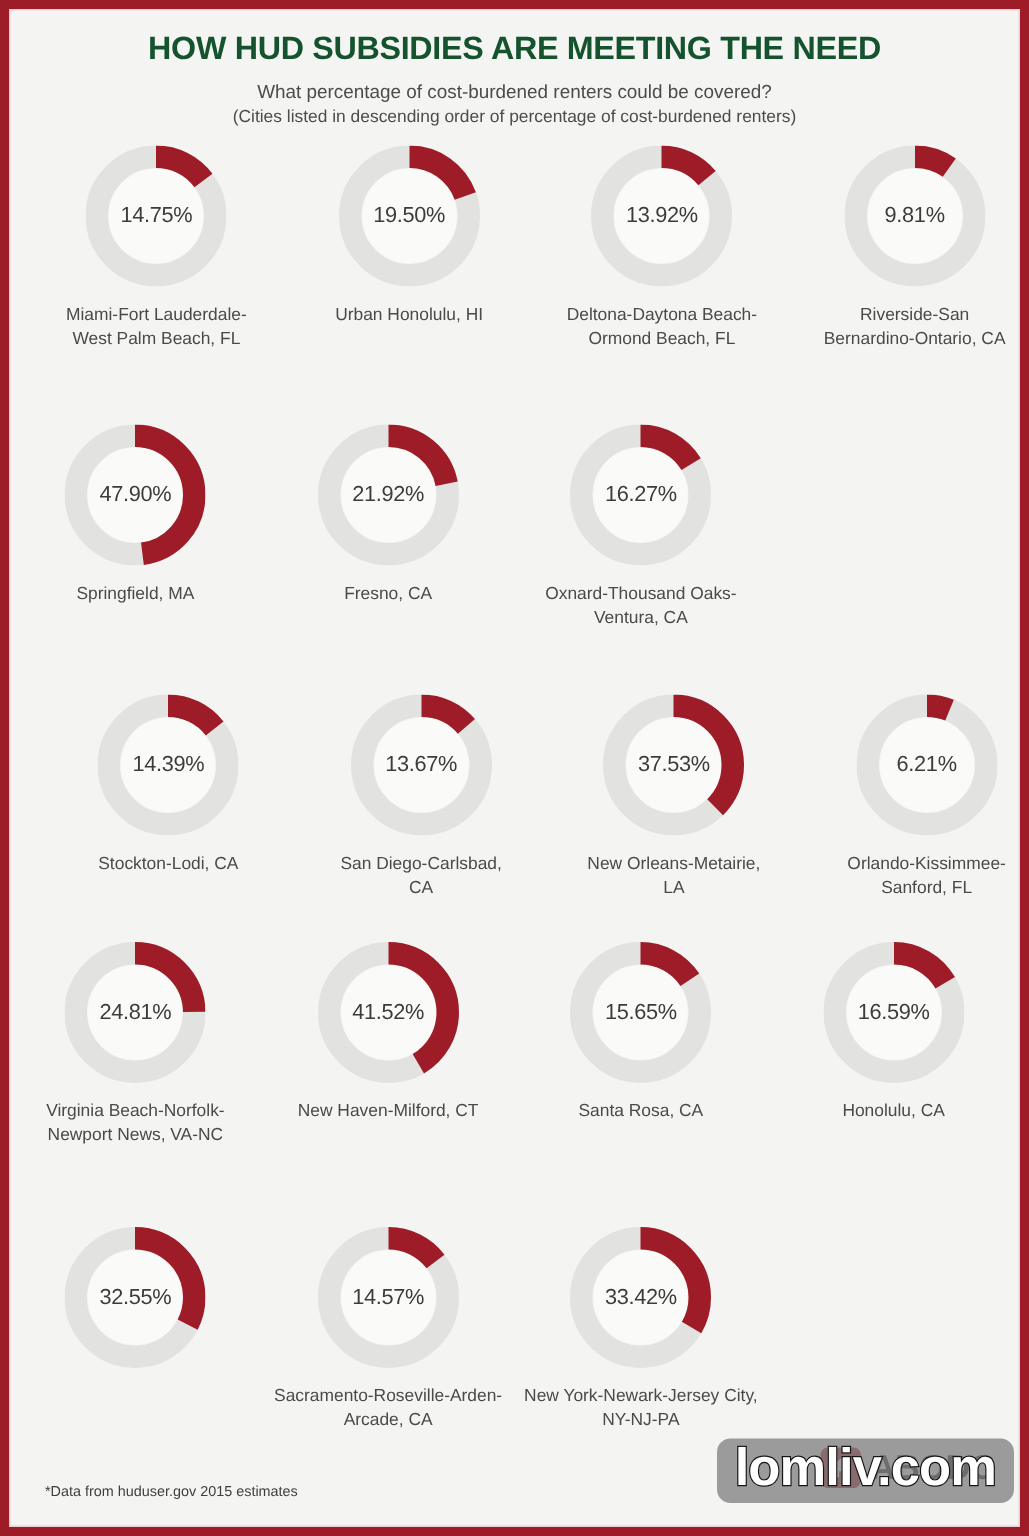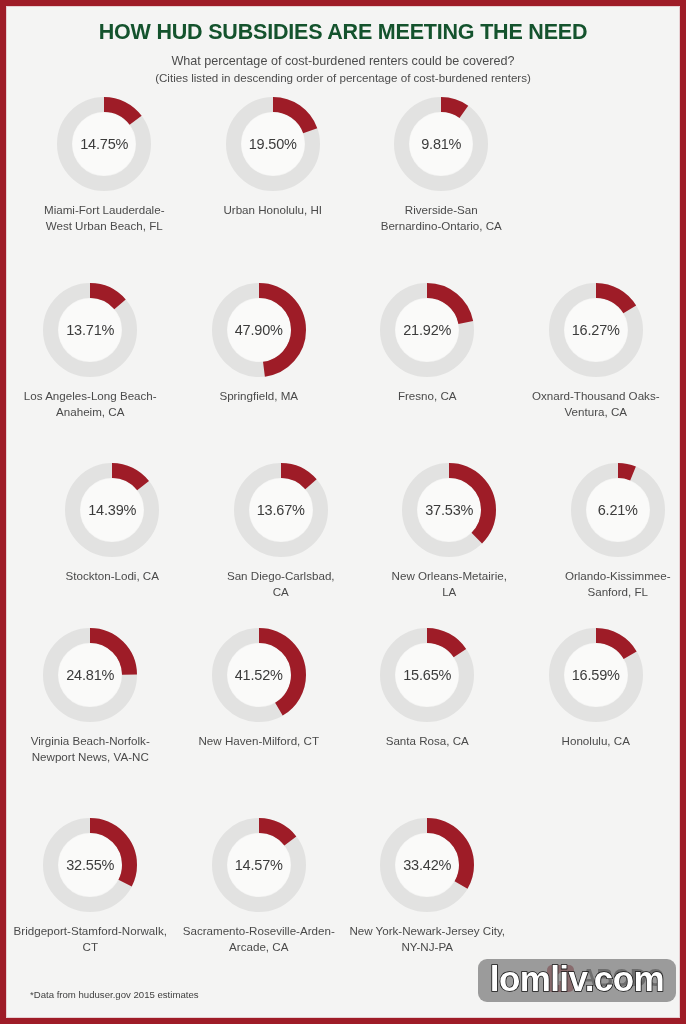--- a/index.html
+++ b/index.html
@@ -194,61 +194,61 @@
       <div class="grid row-0">
         <div class="cell">
           <div class="donut-wrap">
             <svg class="donut-svg" viewBox="0 0 94 94">
               <circle class="donut-track" cx="47" cy="47" r="39.5" stroke-width="15" stroke="#e2e2e1"></circle>
               <circle class="donut-value-arc" cx="47" cy="47" r="39.5" stroke-width="15" stroke="#9e1c27" stroke-dasharray="36.61 211.58" stroke-dashoffset="0" transform="rotate(-90 47 47)"></circle>
               <circle class="donut-hole" cx="47" cy="47" r="31.50"></circle>
             </svg>
             <div class="donut-label">14.75%</div>
           </div>
-          <div class="cell-caption">Miami-Fort Lauderdale-West Urban Beach, FL</div>
+          <div class="cell-caption">Miami-Fort Lauderdale-West Palm Beach, FL</div>
         </div>
         <div class="cell">
           <div class="donut-wrap">
             <svg class="donut-svg" viewBox="0 0 94 94">
               <circle class="donut-track" cx="47" cy="47" r="39.5" stroke-width="15" stroke="#e2e2e1"></circle>
               <circle class="donut-value-arc" cx="47" cy="47" r="39.5" stroke-width="15" stroke="#9e1c27" stroke-dasharray="48.40 199.79" stroke-dashoffset="0" transform="rotate(-90 47 47)"></circle>
               <circle class="donut-hole" cx="47" cy="47" r="31.50"></circle>
             </svg>
             <div class="donut-label">19.50%</div>
           </div>
           <div class="cell-caption">Urban Honolulu, HI</div>
+        </div>
+        <div class="cell">
+          <div class="donut-wrap">
+            <svg class="donut-svg" viewBox="0 0 94 94">
+              <circle class="donut-track" cx="47" cy="47" r="39.5" stroke-width="15" stroke="#e2e2e1"></circle>
+              <circle class="donut-value-arc" cx="47" cy="47" r="39.5" stroke-width="15" stroke="#9e1c27" stroke-dasharray="34.55 213.64" stroke-dashoffset="0" transform="rotate(-90 47 47)"></circle>
+              <circle class="donut-hole" cx="47" cy="47" r="31.50"></circle>
+            </svg>
+            <div class="donut-label">13.92%</div>
+          </div>
+          <div class="cell-caption">Deltona-Daytona Beach-Ormond Beach, FL</div>
         </div>
         <div class="cell">
           <div class="donut-wrap">
             <svg class="donut-svg" viewBox="0 0 94 94">
               <circle class="donut-track" cx="47" cy="47" r="39.5" stroke-width="15" stroke="#e2e2e1"></circle>
               <circle class="donut-value-arc" cx="47" cy="47" r="39.5" stroke-width="15" stroke="#9e1c27" stroke-dasharray="24.35 223.84" stroke-dashoffset="0" transform="rotate(-90 47 47)"></circle>
               <circle class="donut-hole" cx="47" cy="47" r="31.50"></circle>
             </svg>
             <div class="donut-label">9.81%</div>
           </div>
           <div class="cell-caption">Riverside-San Bernardino-Ontario, CA</div>
         </div>
       </div>
       <div class="grid row-1" style="margin-top: 0px;">
         <div class="cell">
           <div class="donut-wrap">
             <svg class="donut-svg" viewBox="0 0 94 94">
               <circle class="donut-track" cx="47" cy="47" r="39.5" stroke-width="15" stroke="#e2e2e1"></circle>
-              <circle class="donut-value-arc" cx="47" cy="47" r="39.5" stroke-width="15" stroke="#9e1c27" stroke-dasharray="34.03 214.16" stroke-dashoffset="0" transform="rotate(-90 47 47)"></circle>
-              <circle class="donut-hole" cx="47" cy="47" r="31.50"></circle>
-            </svg>
-            <div class="donut-label">13.71%</div>
-          </div>
-          <div class="cell-caption">Los Angeles-Long Beach-Anaheim, CA</div>
-        </div>
-        <div class="cell">
-          <div class="donut-wrap">
-            <svg class="donut-svg" viewBox="0 0 94 94">
-              <circle class="donut-track" cx="47" cy="47" r="39.5" stroke-width="15" stroke="#e2e2e1"></circle>
               <circle class="donut-value-arc" cx="47" cy="47" r="39.5" stroke-width="15" stroke="#9e1c27" stroke-dasharray="118.88 129.30" stroke-dashoffset="0" transform="rotate(-90 47 47)"></circle>
               <circle class="donut-hole" cx="47" cy="47" r="31.50"></circle>
             </svg>
             <div class="donut-label">47.90%</div>
           </div>
           <div class="cell-caption">Springfield, MA</div>
         </div>
         <div class="cell">
           <div class="donut-wrap">
             <svg class="donut-svg" viewBox="0 0 94 94">
@@ -367,21 +367,20 @@
       <div class="grid row-4" style="margin-top: 0px;">
         <div class="cell">
           <div class="donut-wrap">
             <svg class="donut-svg" viewBox="0 0 94 94">
               <circle class="donut-track" cx="47" cy="47" r="39.5" stroke-width="15" stroke="#e2e2e1"></circle>
               <circle class="donut-value-arc" cx="47" cy="47" r="39.5" stroke-width="15" stroke="#9e1c27" stroke-dasharray="80.78 167.40" stroke-dashoffset="0" transform="rotate(-90 47 47)"></circle>
               <circle class="donut-hole" cx="47" cy="47" r="31.50"></circle>
             </svg>
             <div class="donut-label">32.55%</div>
           </div>
-          <div class="cell-caption">Bridgeport-Stamford-Norwalk, CT</div>
         </div>
         <div class="cell">
           <div class="donut-wrap">
             <svg class="donut-svg" viewBox="0 0 94 94">
               <circle class="donut-track" cx="47" cy="47" r="39.5" stroke-width="15" stroke="#e2e2e1"></circle>
               <circle class="donut-value-arc" cx="47" cy="47" r="39.5" stroke-width="15" stroke="#9e1c27" stroke-dasharray="36.16 212.03" stroke-dashoffset="0" transform="rotate(-90 47 47)"></circle>
               <circle class="donut-hole" cx="47" cy="47" r="31.50"></circle>
             </svg>
             <div class="donut-label">14.57%</div>
           </div>

